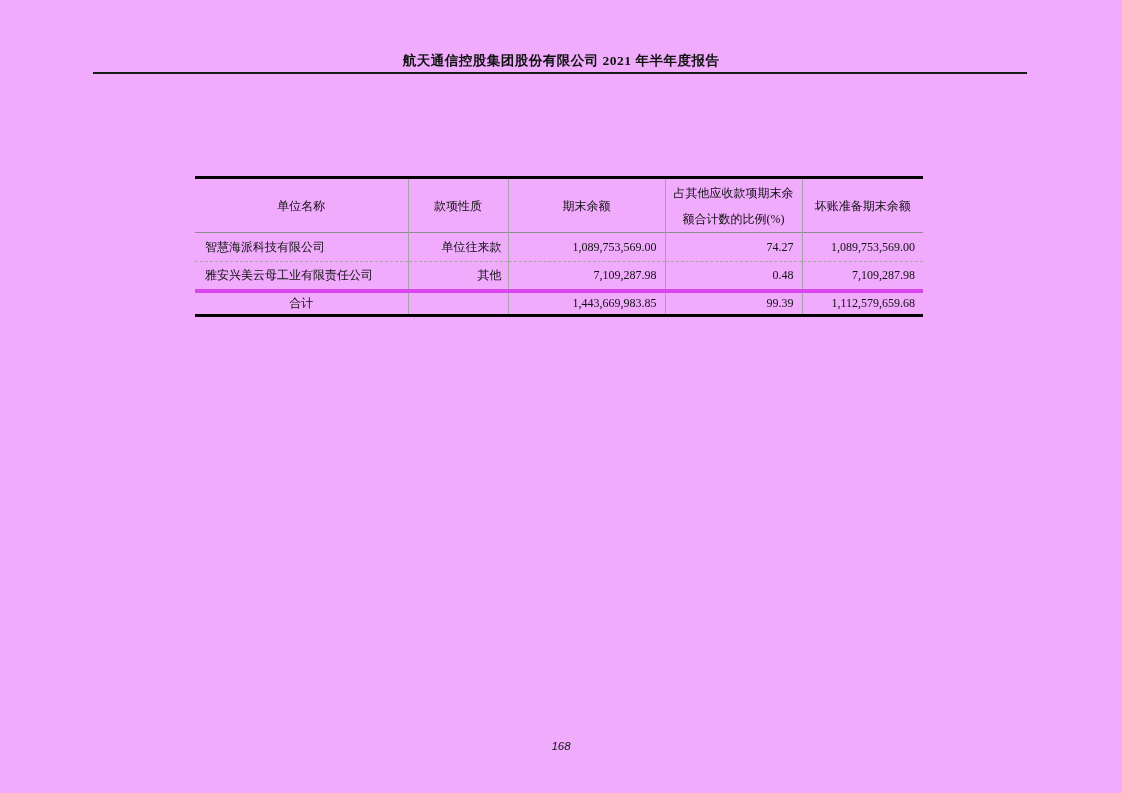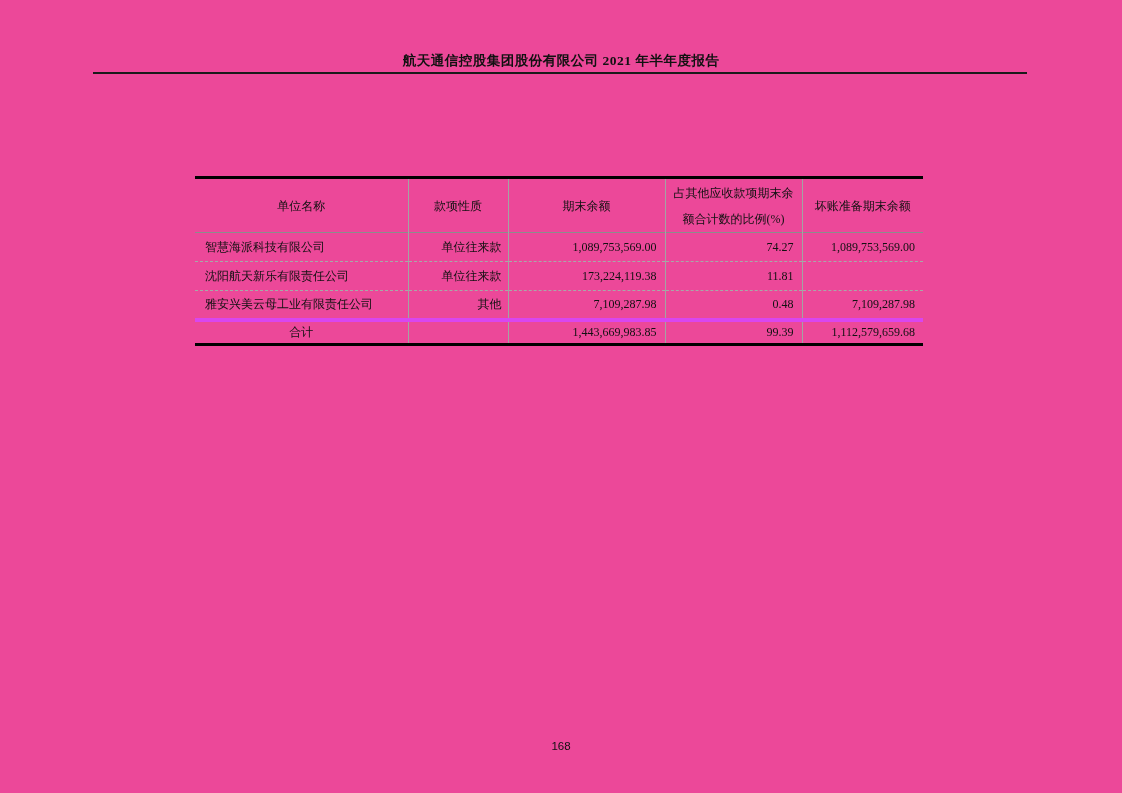--- a/index.html
+++ b/index.html
@@ -4,21 +4,21 @@
 <style>
   html, body {
     margin: 0;
     padding: 0;
     background: #ffffff;
   }
   .page {
     position: relative;
     width: 1122px;
     height: 793px;
-    background: #ec4899;
+    background: #f0abfc;
     font-family: "Liberation Serif", "DejaVu Serif", serif;
     color: #111111;
     overflow: hidden;
   }
   .doc-header-title {
     position: absolute;
     top: 52px;
     left: 0;
     width: 100%;
     text-align: center;
@@ -99,20 +99,21 @@
     text-align: center;
   }
   .page-number {
     position: absolute;
     top: 740px;
     left: 0;
     width: 100%;
     text-align: center;
     font-size: 11.5px;
     font-family: "Liberation Sans", "DejaVu Sans", sans-serif;
+    font-style: italic;
   }
 </style>
 </head>
 <body>
 
 <div class="page">
 
   <div class="doc-header-title">航天通信控股集团股份有限公司 2021 年半年度报告</div>
 
   <div class="doc-header-rule"></div>
@@ -136,27 +137,20 @@
       </tr>
     </thead>
     <tbody>
       <tr class="data-row">
         <td class="cell-name">智慧海派科技有限公司</td>
         <td class="cell-nature">单位往来款</td>
         <td class="cell-num">1,089,753,569.00</td>
         <td class="cell-num">74.27</td>
         <td class="cell-num">1,089,753,569.00</td>
       </tr>
-      <tr class="data-row">
-        <td class="cell-name">沈阳航天新乐有限责任公司</td>
-        <td class="cell-nature">单位往来款</td>
-        <td class="cell-num">173,224,119.38</td>
-        <td class="cell-num">11.81</td>
-        <td class="cell-num"></td>
-      </tr>
       <tr class="data-row last-data-row">
         <td class="cell-name">雅安兴美云母工业有限责任公司</td>
         <td class="cell-nature">其他</td>
         <td class="cell-num">7,109,287.98</td>
         <td class="cell-num">0.48</td>
         <td class="cell-num">7,109,287.98</td>
       </tr>
       <tr class="total-row">
         <td class="cell-total-label">合计</td>
         <td class="cell-nature"></td>

